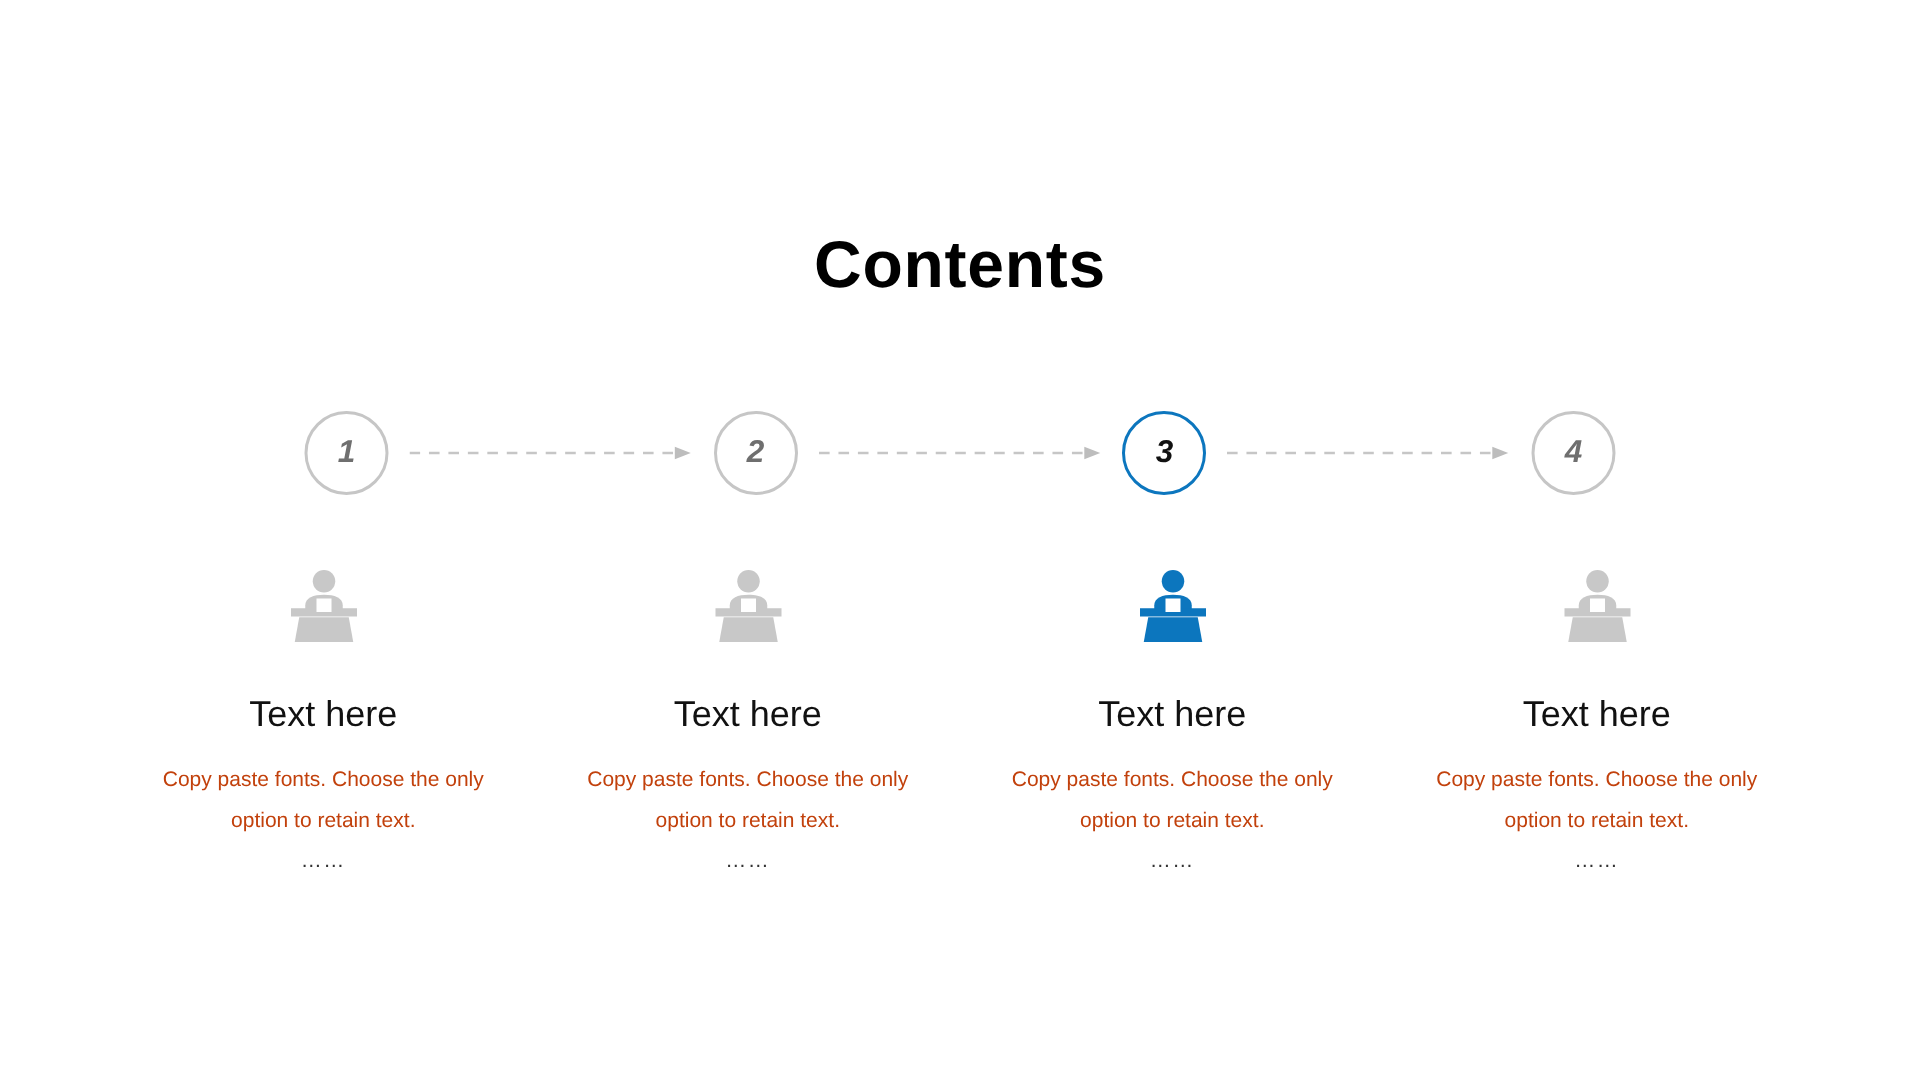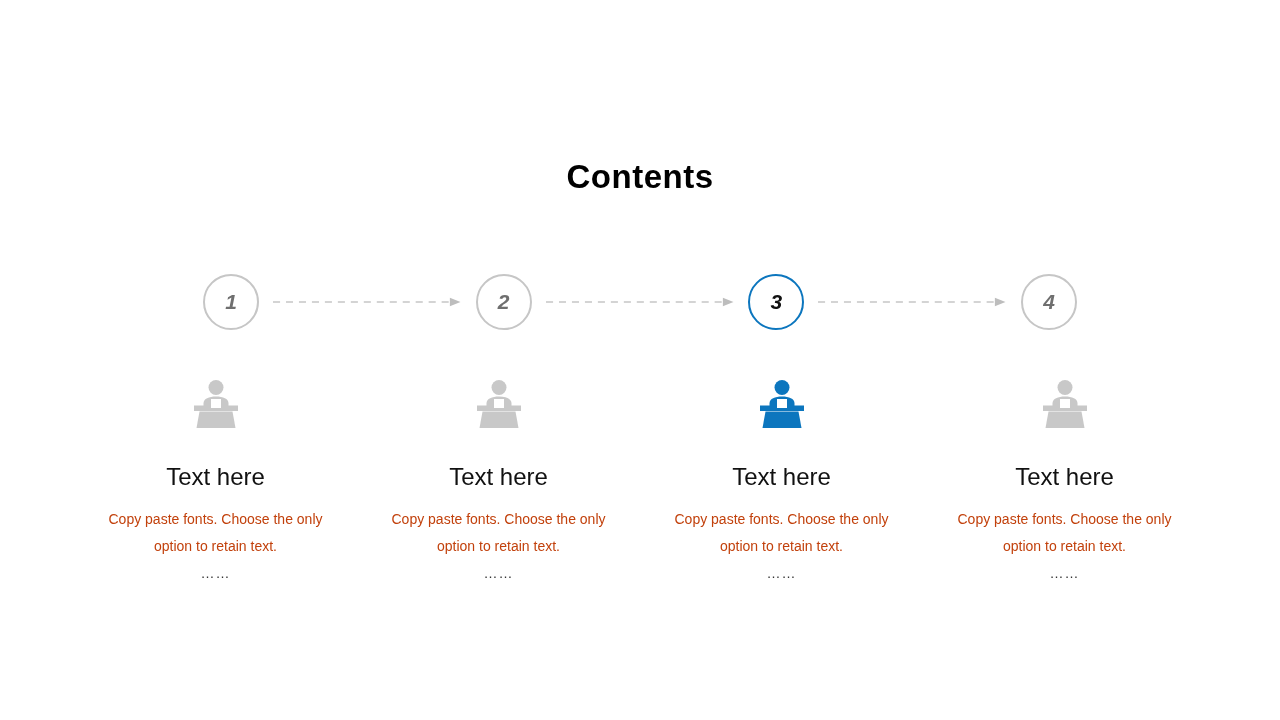--- a/index.html
+++ b/index.html
@@ -22,21 +22,21 @@
     height: 720px;
   }
 
   
   .page-title {
     position: absolute;
     top: 146px;
     left: 0;
     width: 1280px;
     text-align: center;
-    font-size: 33px;
+    font-size: 44px;
     font-weight: bold;
     letter-spacing: 0.5px;
     color: #000000;
     line-height: 62px;
   }
 
   
   .stepper {
     position: absolute;
     top: 274px;

